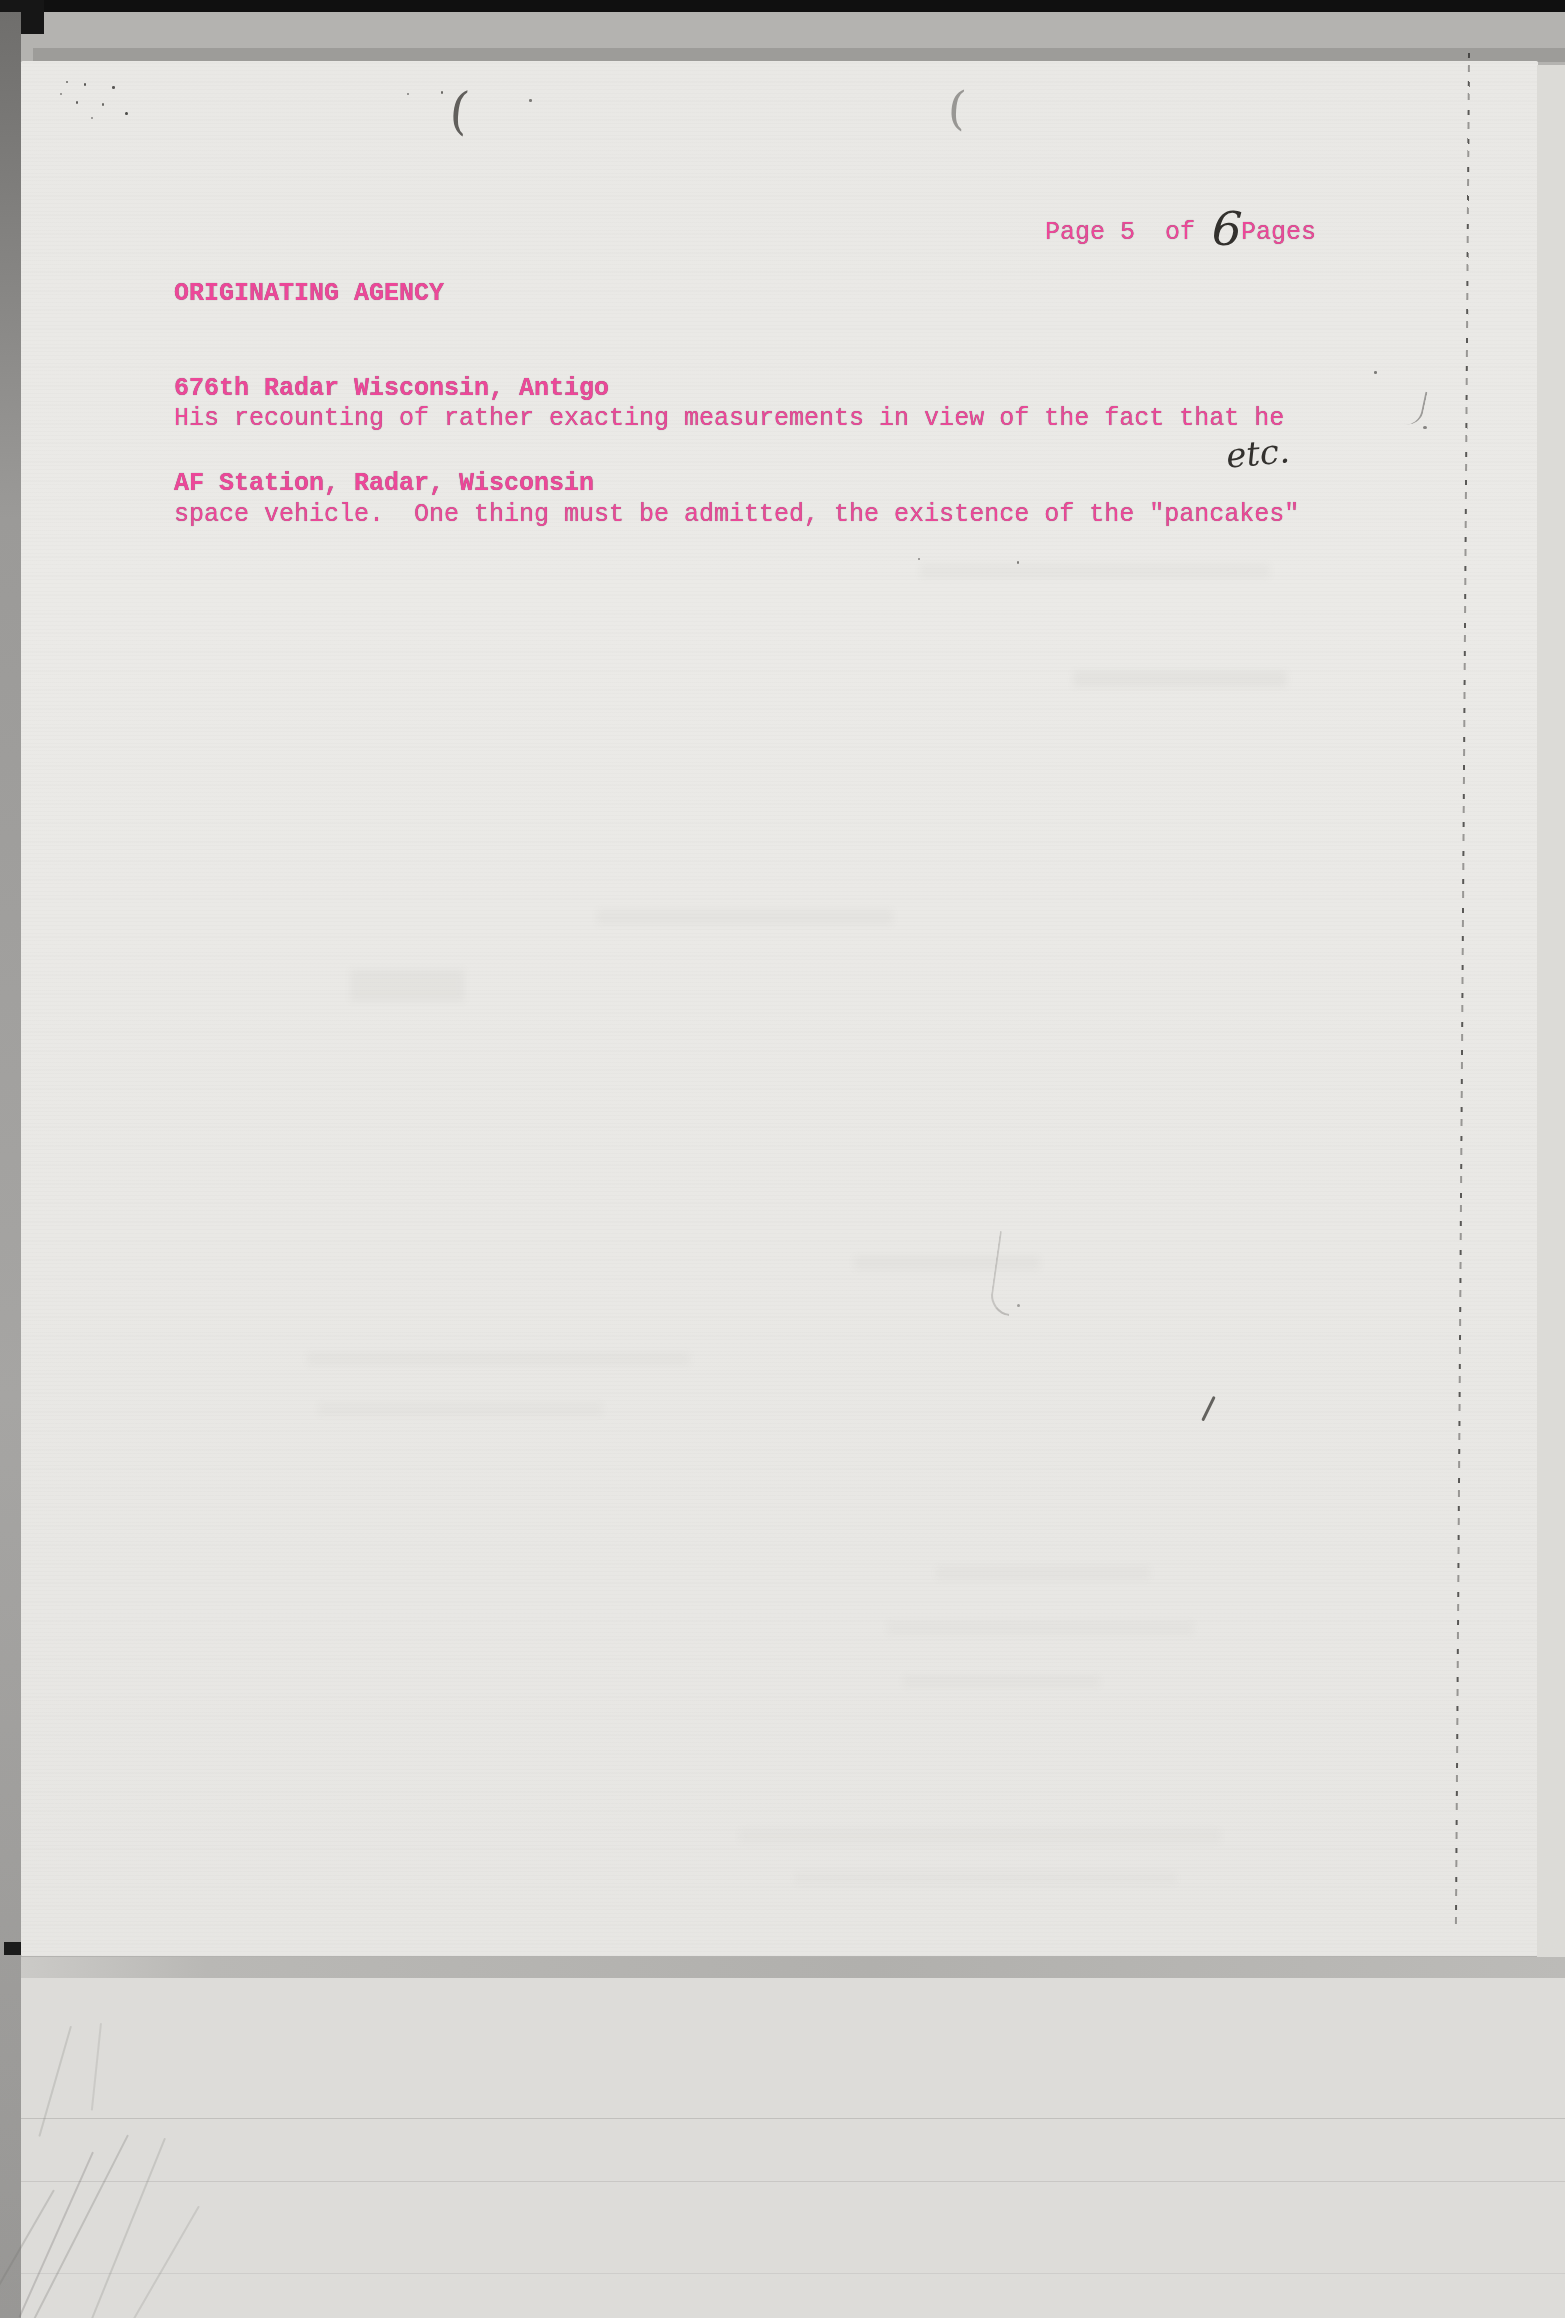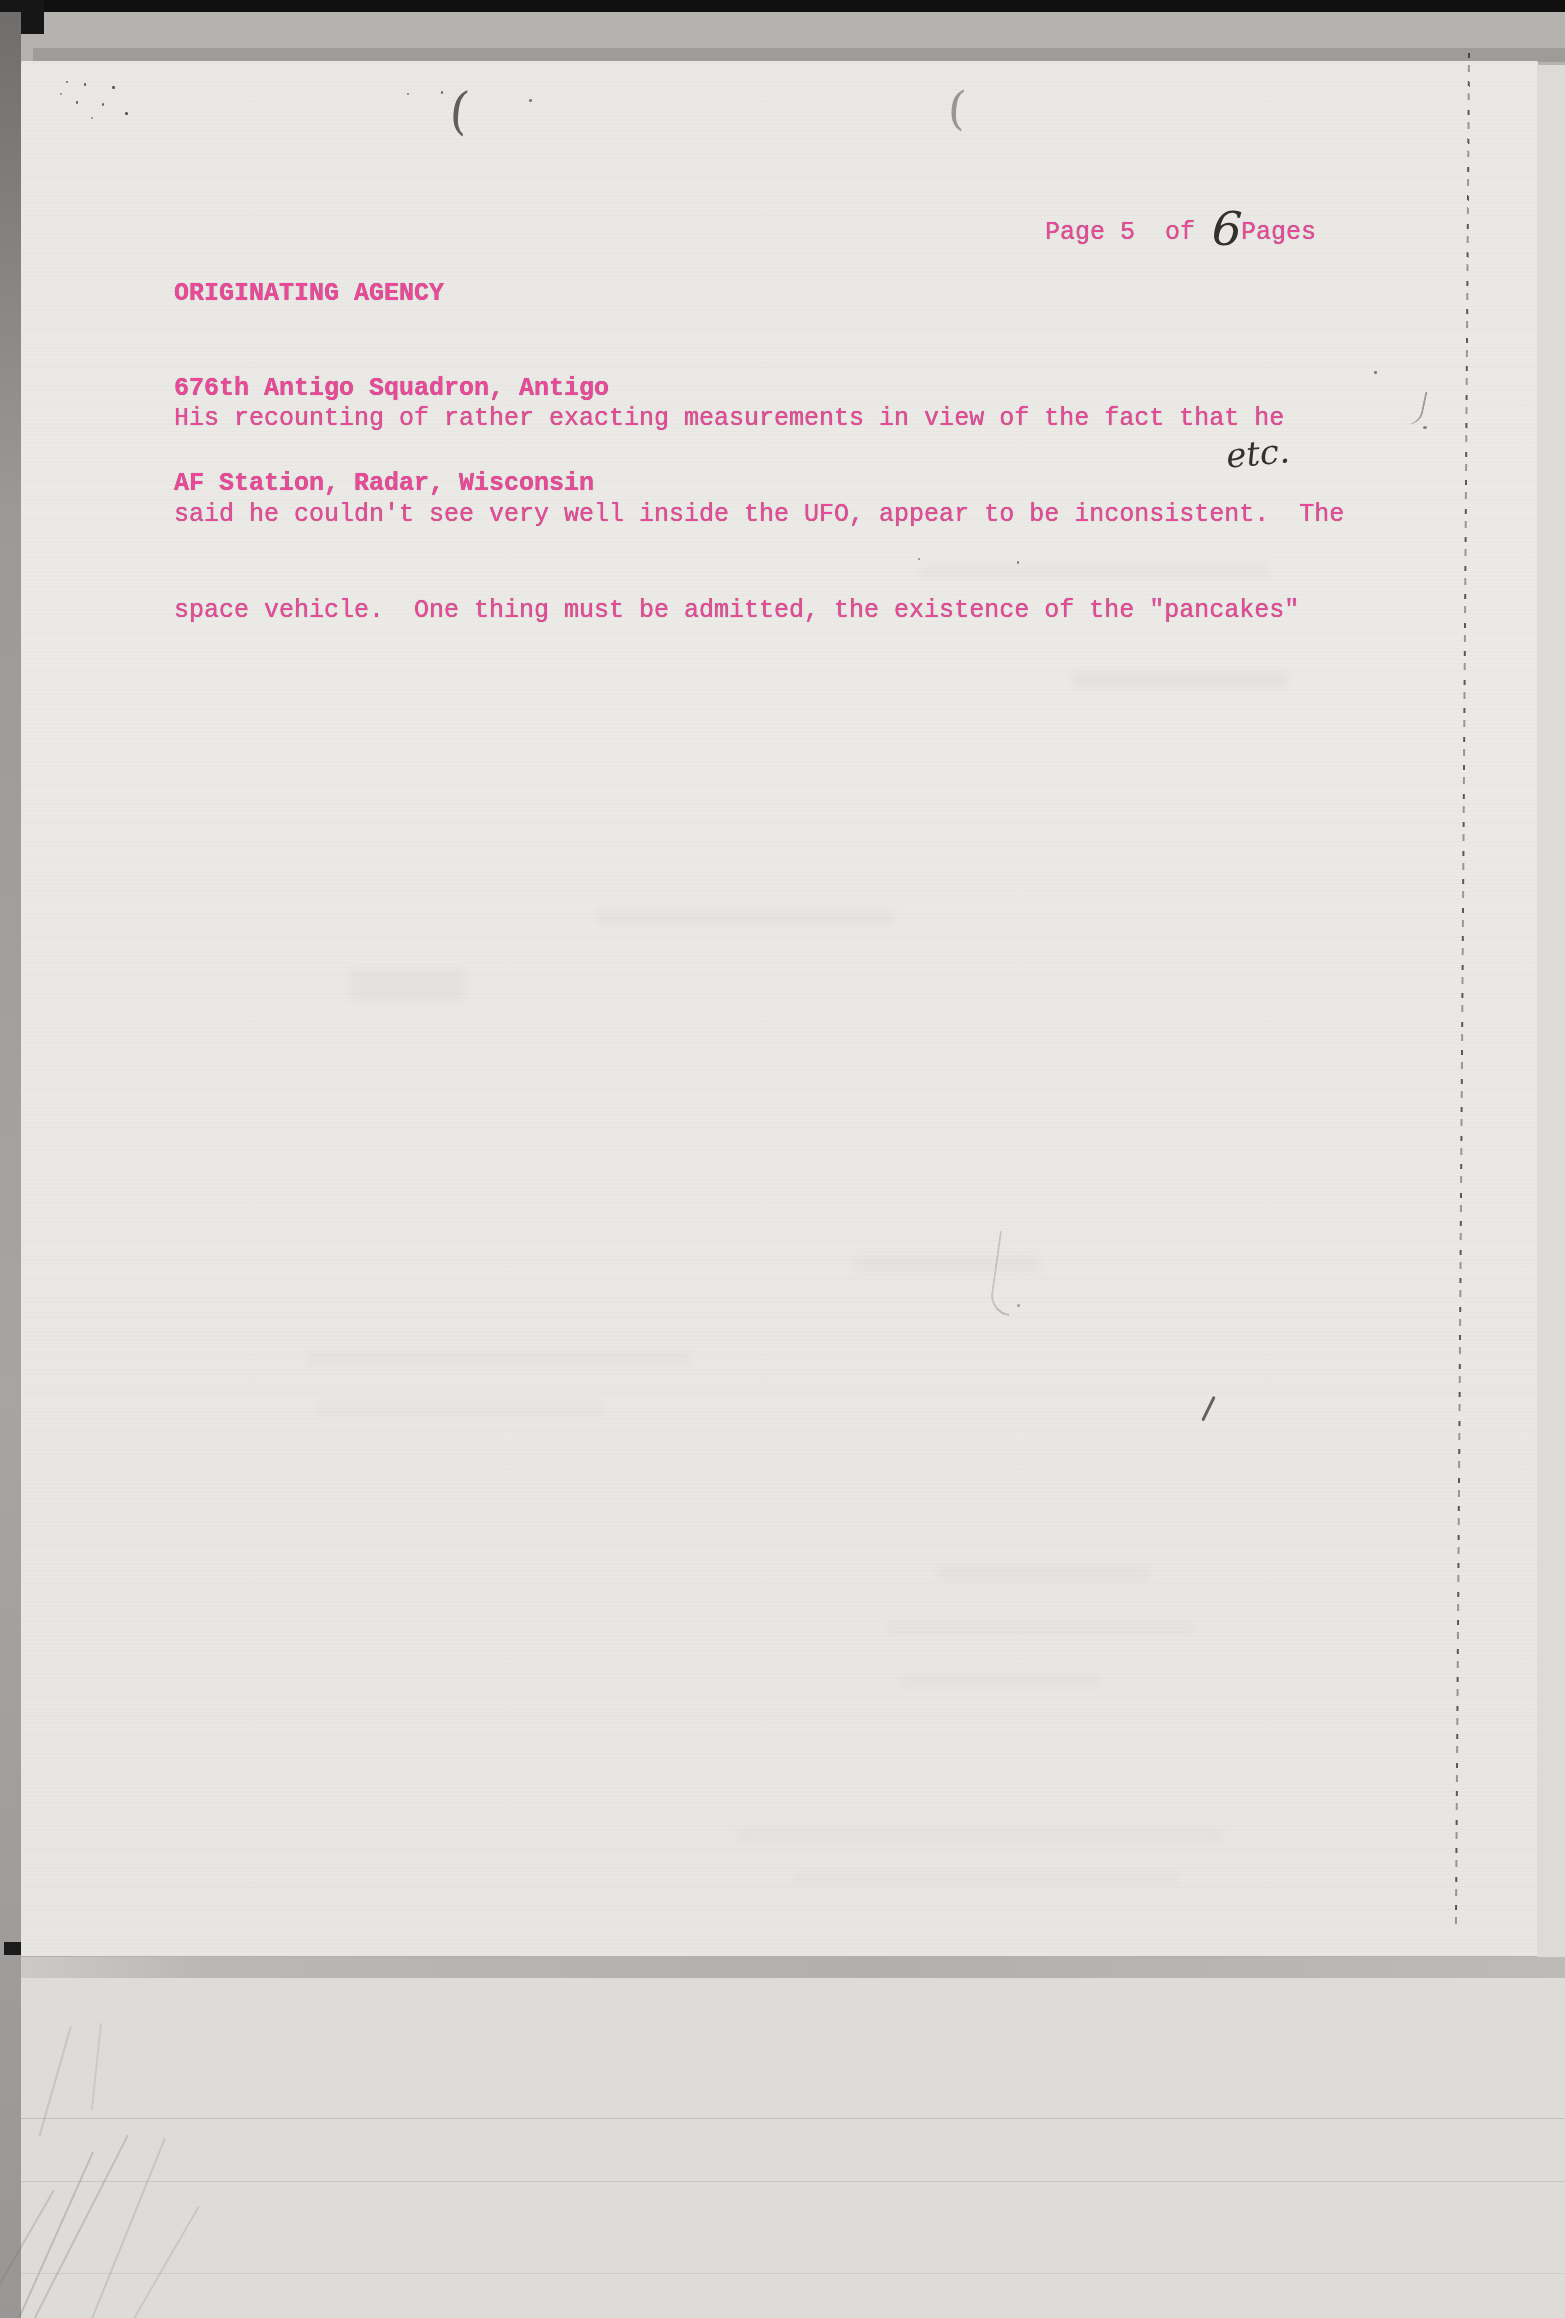--- a/index.html
+++ b/index.html
@@ -61,31 +61,30 @@
   <div class="right-strip"></div>
   <div class="band"></div>
   <div class="black-nub"></div>
   <div class="bottom-sheet"></div>
   <div class="hairline" style="top:2118px;background:rgba(130,129,126,.30);"></div>
   <div class="hairline" style="top:2181px;background:rgba(150,149,146,.28);"></div>
   <div class="hairline" style="top:2273px;background:rgba(140,139,136,.18);"></div>
 
   <div class="type" style="left:174px;top:214px;font-weight:bold;">
     <div class="hdr-line">ORIGINATING AGENCY</div>
-    <div class="hdr-line">676th Antigo Squadron, Antigo</div>
+    <div class="hdr-line">676th Radar Wisconsin, Antigo</div>
     <div class="hdr-line">AF Station, Radar, Wisconsin</div>
   </div>
 
   <div class="type" style="left:1045px;top:217px;">Page 5  of</div>
   <div class="hand" style="left:1212px;top:201px;font-size:47px;transform:rotate(3deg);">6</div>
   <div class="type" style="left:1241px;top:217px;">Pages</div>
 
   <div class="type" style="left:174px;top:339px;">
     <div>His recounting of rather exacting measurements in view of the fact that he</div>
-    <div>said he couldn't see very well inside the UFO, appear to be inconsistent.  The</div>
     <div>space vehicle.  One thing must be admitted, the existence of the "pancakes"</div>
   </div>
   <div class="hand" style="left:1226px;top:433px;font-size:34px;transform:rotate(-5deg);">etc.</div>
 
   <div class="paren" style="left:450px;top:82px;font-size:48px;opacity:.85;transform:rotate(6deg) scaleY(1.06);">(</div>
   <div class="paren" style="left:948px;top:81px;font-size:46px;opacity:.5;transform:rotate(4deg);">(</div>
 
   <div class="fold"></div>
 
   <div class="speck" style="left:66px;top:81px;width:2.2px;height:2.2px;opacity:.7;"></div>

